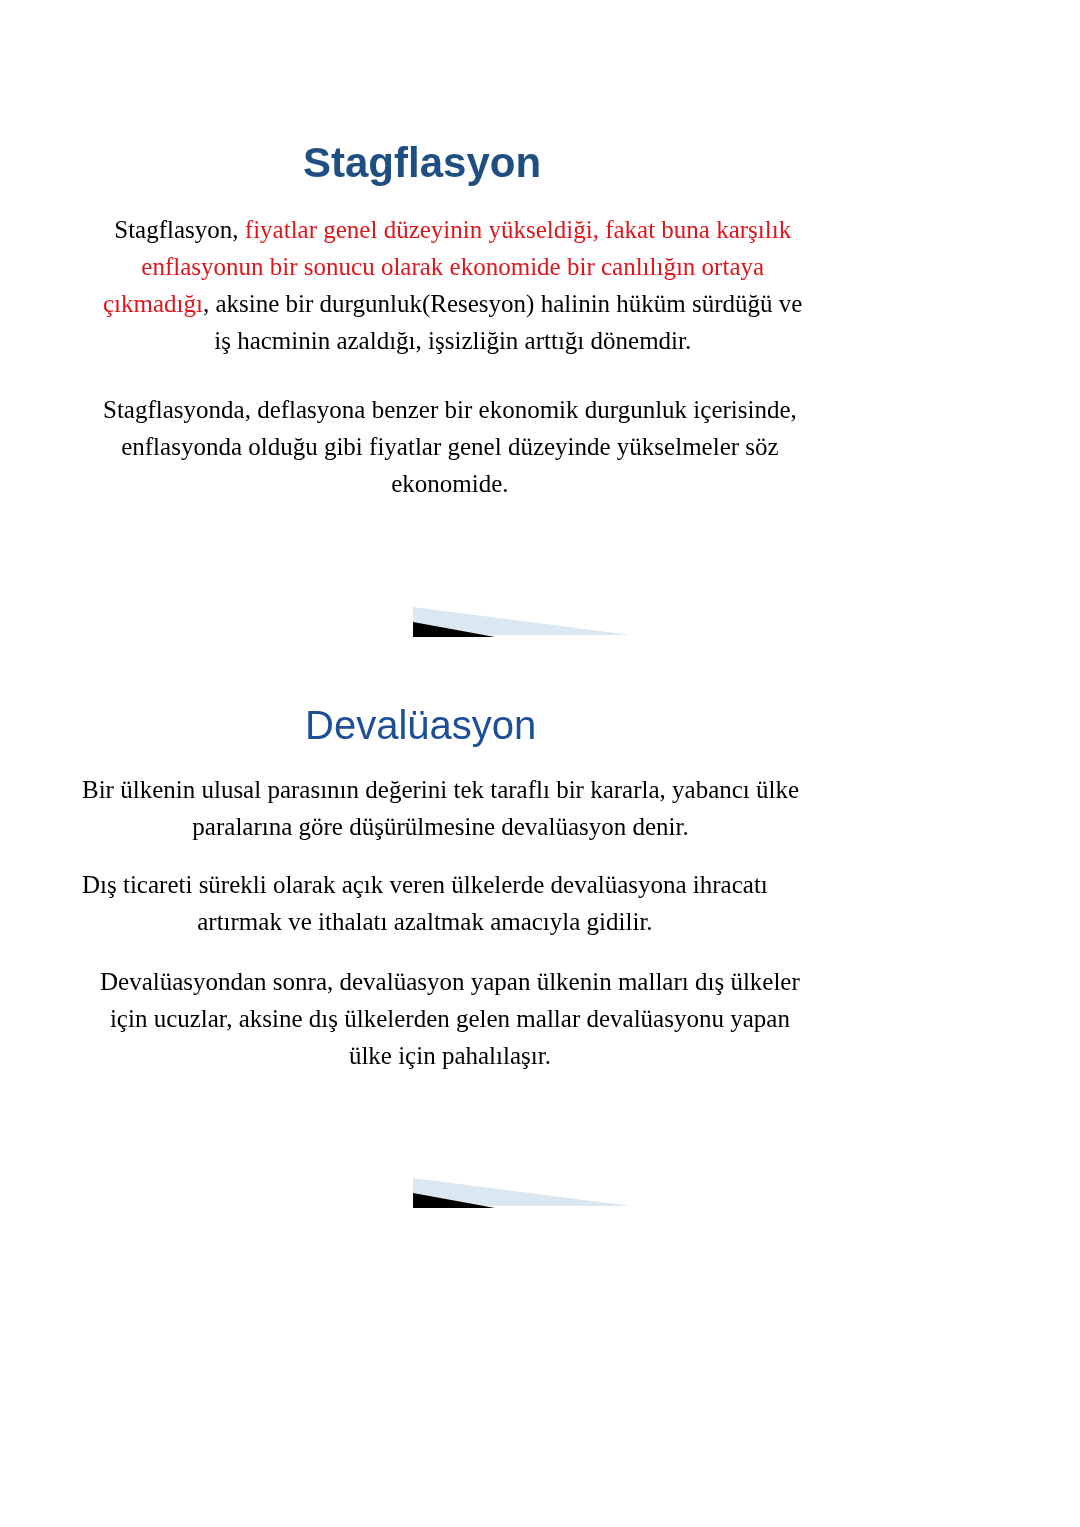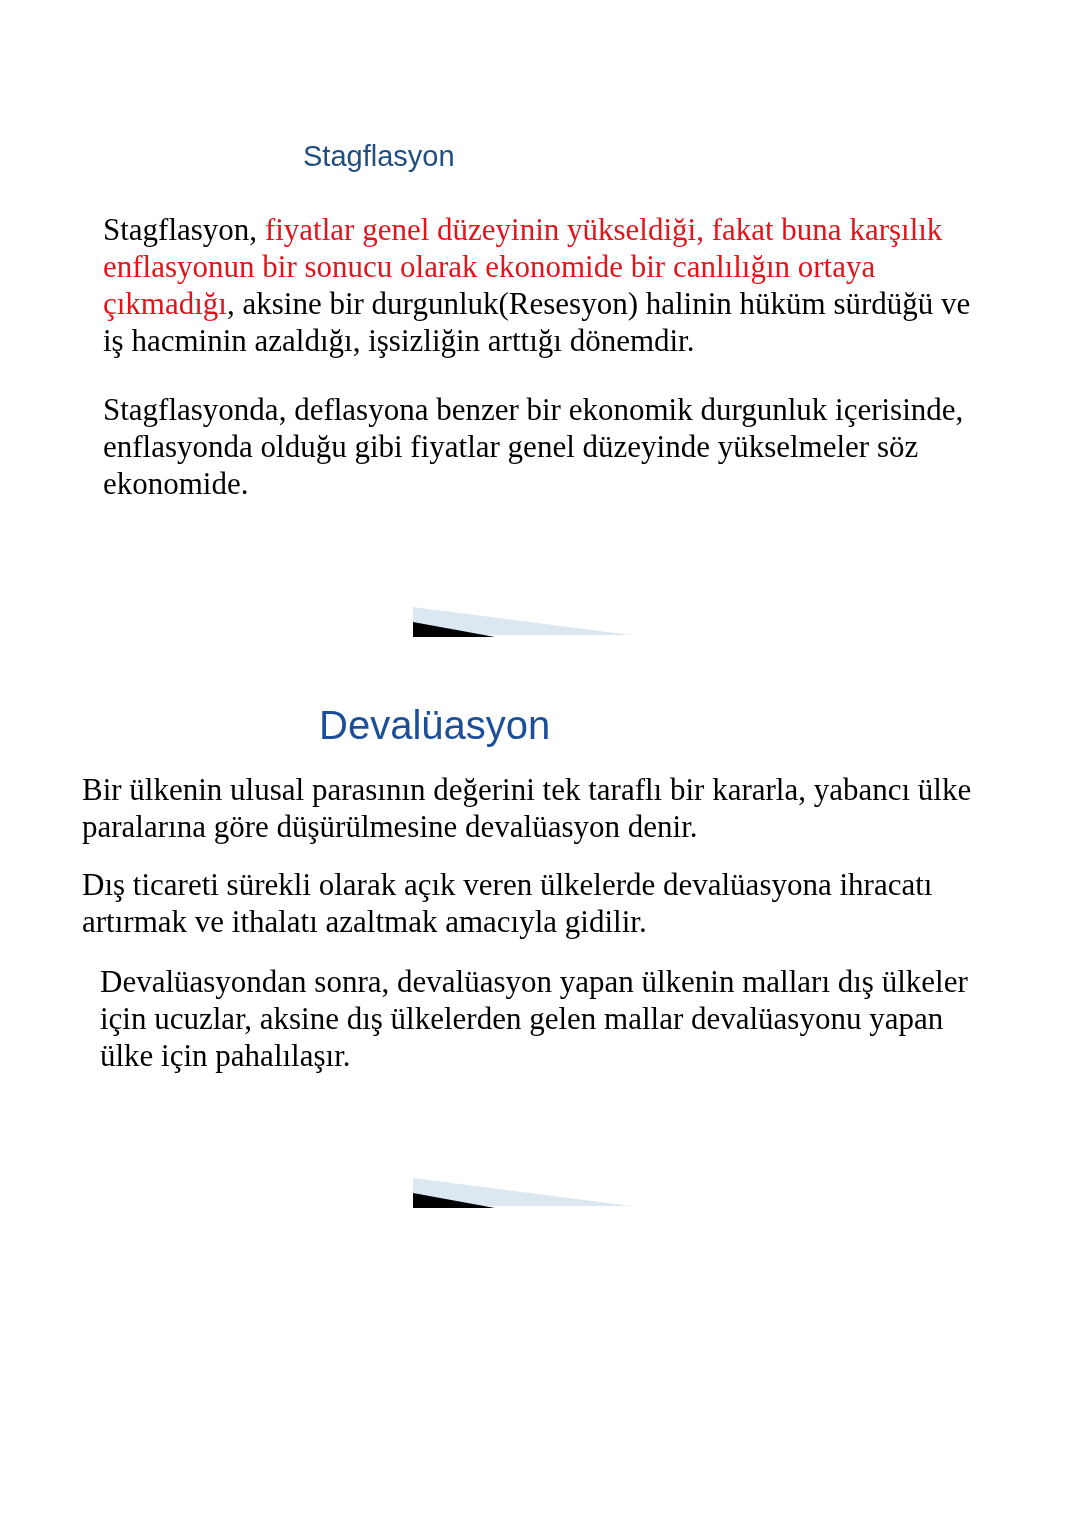--- a/index.html
+++ b/index.html
@@ -19,37 +19,38 @@
     position: absolute;
     margin: 0;
     font-family: "Liberation Sans", sans-serif;
     font-weight: 400;
     line-height: 1;
     white-space: nowrap;
   }
   .title-1 {
     left: 303px;
     top: 142px;
-    font-size: 29px;
+    font-size: 42px;
     color: #1f4e82;
+    font-weight: bold;
   }
   .title-2 {
     left: 305px;
     top: 705px;
     font-size: 40px;
     color: #1d4f99;
-    margin-left: 14px;
   }
   .para {
     position: absolute;
     margin: 0;
-    font-size: 31px;
+    font-size: 25px;
     line-height: 37px;
     color: #000000;
     white-space: nowrap;
+    text-align: center;
   }
   .line { display: block; }
   .seg.red { color: #e0151c; }
   .p1 { left: 103px; top: 211px; }
   .p2 { left: 103px; top: 391px; }
   .p3 { left: 82px;  top: 771px; }
   .p4 { left: 82px;  top: 866px; }
   .p5 { left: 100px;  top: 963px; }
   .arrow {
     position: absolute;

